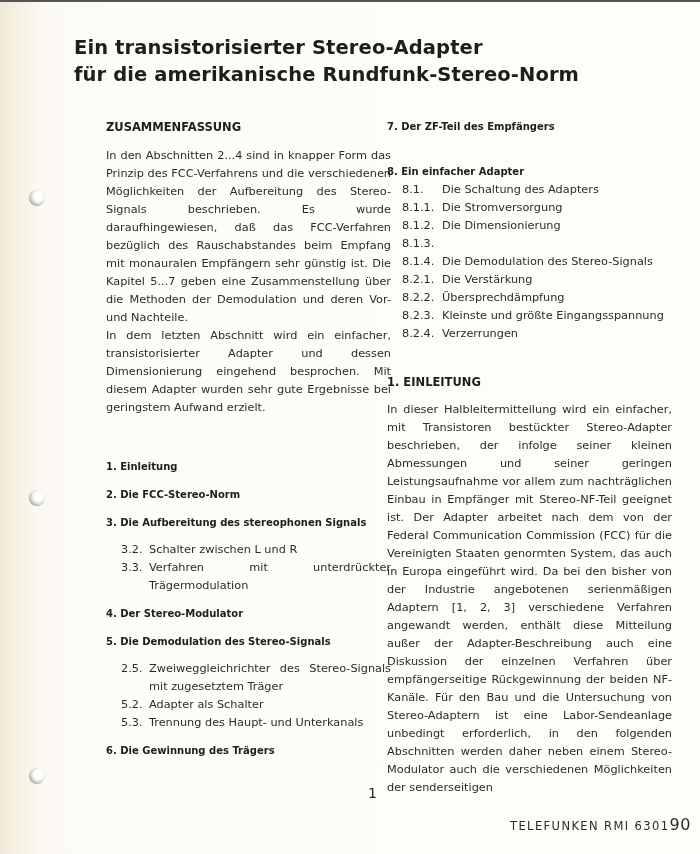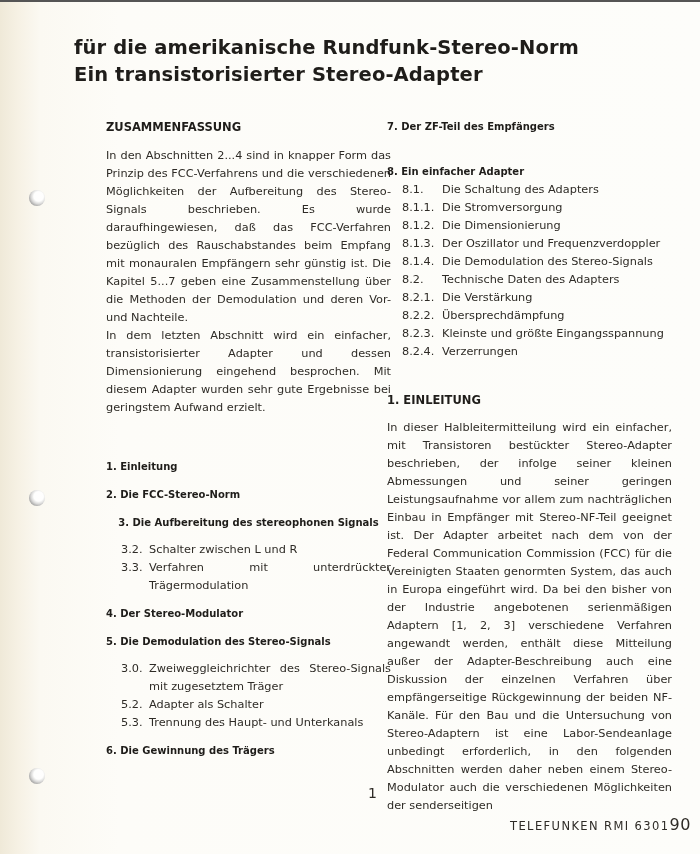--- a/index.html
+++ b/index.html
@@ -36,49 +36,49 @@
 </style>
 </head>
 <body>
 
 <div class="topline"></div>
 <div class="hole" style="top:190px"></div>
 <div class="hole" style="top:490px"></div>
 <div class="hole" style="top:768px"></div>
 
 <div class="title">
+  <div>Ein transistorisierter Stereo-Adapter</div>
   <div>für die amerikanische Rundfunk-Stereo-Norm</div>
-  <div>Ein transistorisierter Stereo-Adapter</div>
 </div>
 
 <div class="col left">
   <div class="h">ZUSAMMENFASSUNG</div>
   <div style="height:11px"></div>
   <p class="para">In den Abschnitten 2...4 sind in knapper Form das Prinzip des FCC-Verfahrens und die verschiedenen Möglichkeiten der Aufbereitung des Stereo-Signals beschrieben. Es wurde daraufhingewiesen, daß das FCC-Verfahren bezüglich des Rauschabstandes beim Empfang mit monauralen Empfängern sehr günstig ist. Die Kapitel 5...7 geben eine Zusammenstellung über die Methoden der Demodulation und deren Vor- und Nachteile.</p>
   <p class="para">In dem letzten Abschnitt wird ein einfacher, transistorisierter Adapter und dessen Dimensionierung eingehend besprochen. Mit diesem Adapter wurden sehr gute Ergebnisse bei geringstem Aufwand erzielt.</p>
   <div style="height:30px"></div>
   <div id="toc-left">
       <div class="toc-main" style="margin-top: 11px;">1. Einleitung</div>
       <div class="toc-main" style="margin-top: 10px;">2. Die FCC-Stereo-Norm</div>
-      <div class="toc-main" style="margin-top: 10px; text-align: center;">3. Die Aufbereitung des stereophonen Signals</div>
+      <div class="toc-main" style="margin-top: 10px;">3. Die Aufbereitung des stereophonen Signals</div>
       <div style="margin-top: 9px;">
         <div class="toc-sub">
           <span class="num">3.2.</span>
           <span class="lbl">Schalter zwischen L und R</span>
         </div>
         <div class="toc-sub">
           <span class="num">3.3.</span>
           <span class="lbl">Verfahren mit unterdrückter Trägermodulation</span>
         </div>
       </div>
       <div class="toc-main" style="margin-top: 10px;">4. Der Stereo-Modulator</div>
       <div class="toc-main" style="margin-top: 10px;">5. Die Demodulation des Stereo-Signals</div>
       <div style="margin-top: 9px;">
         <div class="toc-sub">
-          <span class="num">3.0.</span>
+          <span class="num">2.5.</span>
           <span class="lbl">Zweiweggleichrichter des Stereo-Signals mit zugesetztem Träger</span>
         </div>
         <div class="toc-sub">
           <span class="num">5.2.</span>
           <span class="lbl">Adapter als Schalter</span>
         </div>
         <div class="toc-sub">
           <span class="num">5.3.</span>
           <span class="lbl">Trennung des Haupt- und Unterkanals</span>
         </div>
@@ -99,29 +99,24 @@
         <div class="toc-sub deep">
           <span class="num">8.1.1.</span>
           <span class="lbl">Die Stromversorgung</span>
         </div>
         <div class="toc-sub deep">
           <span class="num">8.1.2.</span>
           <span class="lbl">Die Dimensionierung</span>
         </div>
         <div class="toc-sub deep">
           <span class="num">8.1.3.</span>
-          <span class="lbl">Der Oszillator und Frequenzverdoppler</span>
         </div>
         <div class="toc-sub deep">
           <span class="num">8.1.4.</span>
           <span class="lbl">Die Demodulation des Stereo-Signals</span>
-        </div>
-        <div class="toc-sub deep">
-          <span class="num">8.2.</span>
-          <span class="lbl">Technische Daten des Adapters</span>
         </div>
         <div class="toc-sub deep">
           <span class="num">8.2.1.</span>
           <span class="lbl">Die Verstärkung</span>
         </div>
         <div class="toc-sub deep">
           <span class="num">8.2.2.</span>
           <span class="lbl">Übersprechdämpfung</span>
         </div>
         <div class="toc-sub deep">

